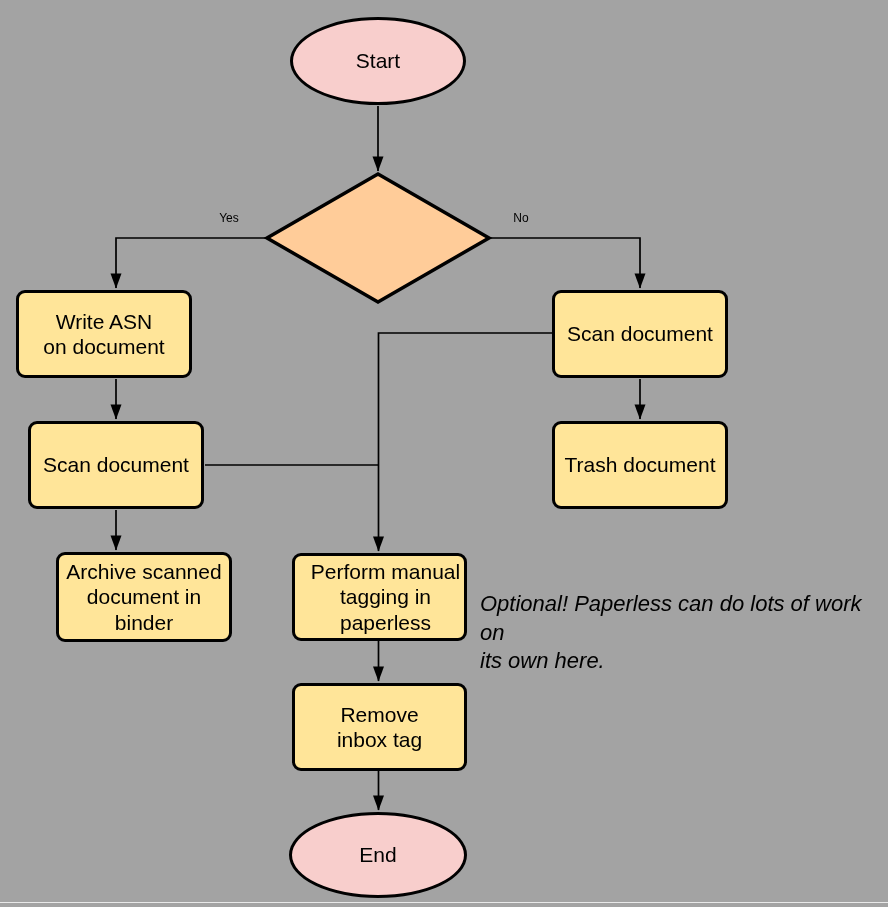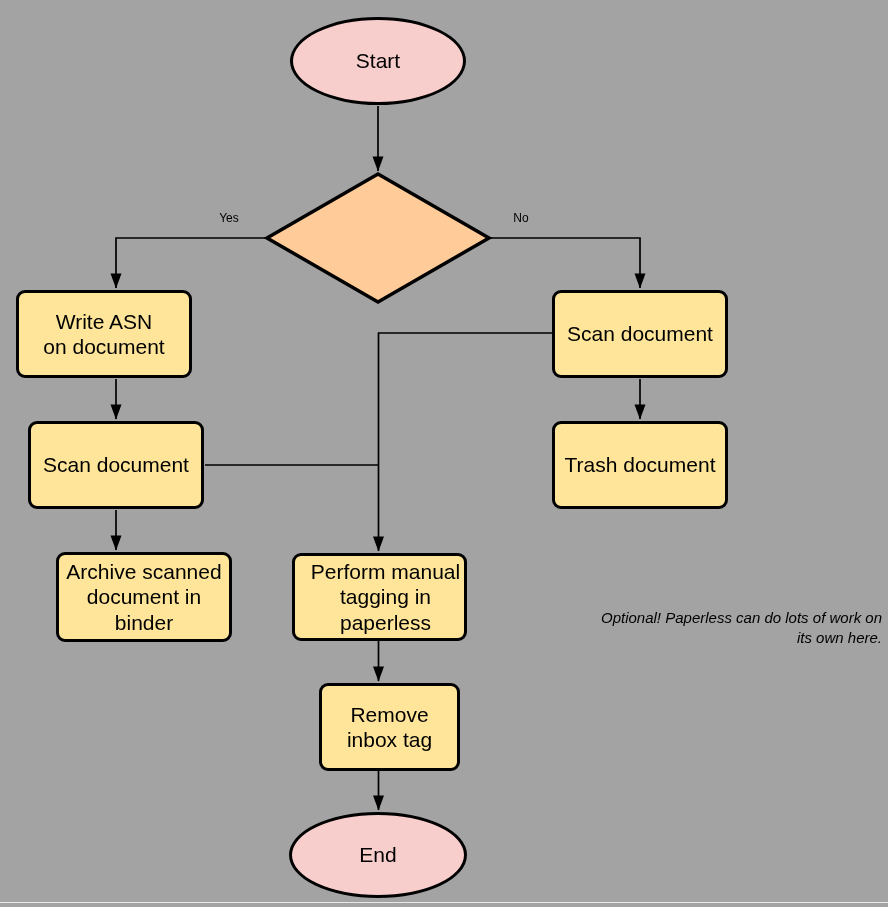--- a/index.html
+++ b/index.html
@@ -65,28 +65,27 @@
   .edge-label {
     position: absolute;
     font-size: 12px;
     color: #000000;
     text-align: center;
   }
 
   .annotation {
     position: absolute;
     left: 480px;
-    top: 608px;
+    top: 590px;
     width: 402px;
-    font-size: 15px;
+    font-size: 22px;
     font-style: italic;
     line-height: 1.3;
     color: #000000;
     white-space: pre-line;
-    text-align: right;
   }
 
   .bottom-divider {
     position: absolute;
     left: 0;
     top: 902px;
     width: 888px;
     height: 1px;
     background: #e8e8e8;
   }
@@ -141,21 +140,21 @@
 binder</div>
 
   <div class="node process" style="left:552px; top:290px; width:176px; height:88px;">Scan document</div>
 
   <div class="node process" style="left:552px; top:421px; width:176px; height:88px;">Trash document</div>
 
   <div class="node process" style="left:292px; top:553px; width:175px; height:88px;padding-left:12px;">Perform manual
 tagging in
 paperless</div>
 
-  <div class="node process" style="left:292px; top:683px; width:141px; height:88px;margin-left:27px;">Remove
+  <div class="node process" style="left:292px; top:683px; width:175px; height:88px;">Remove
 inbox tag</div>
 
   <div class="edge-label" style="left:209px; top:211px; width:40px;">Yes</div>
 
   <div class="edge-label" style="left:501px; top:211px; width:40px;">No</div>
 
   <div class="annotation">Optional! Paperless can do lots of work on
 its own here.</div>
 
   <div class="bottom-divider"></div>

